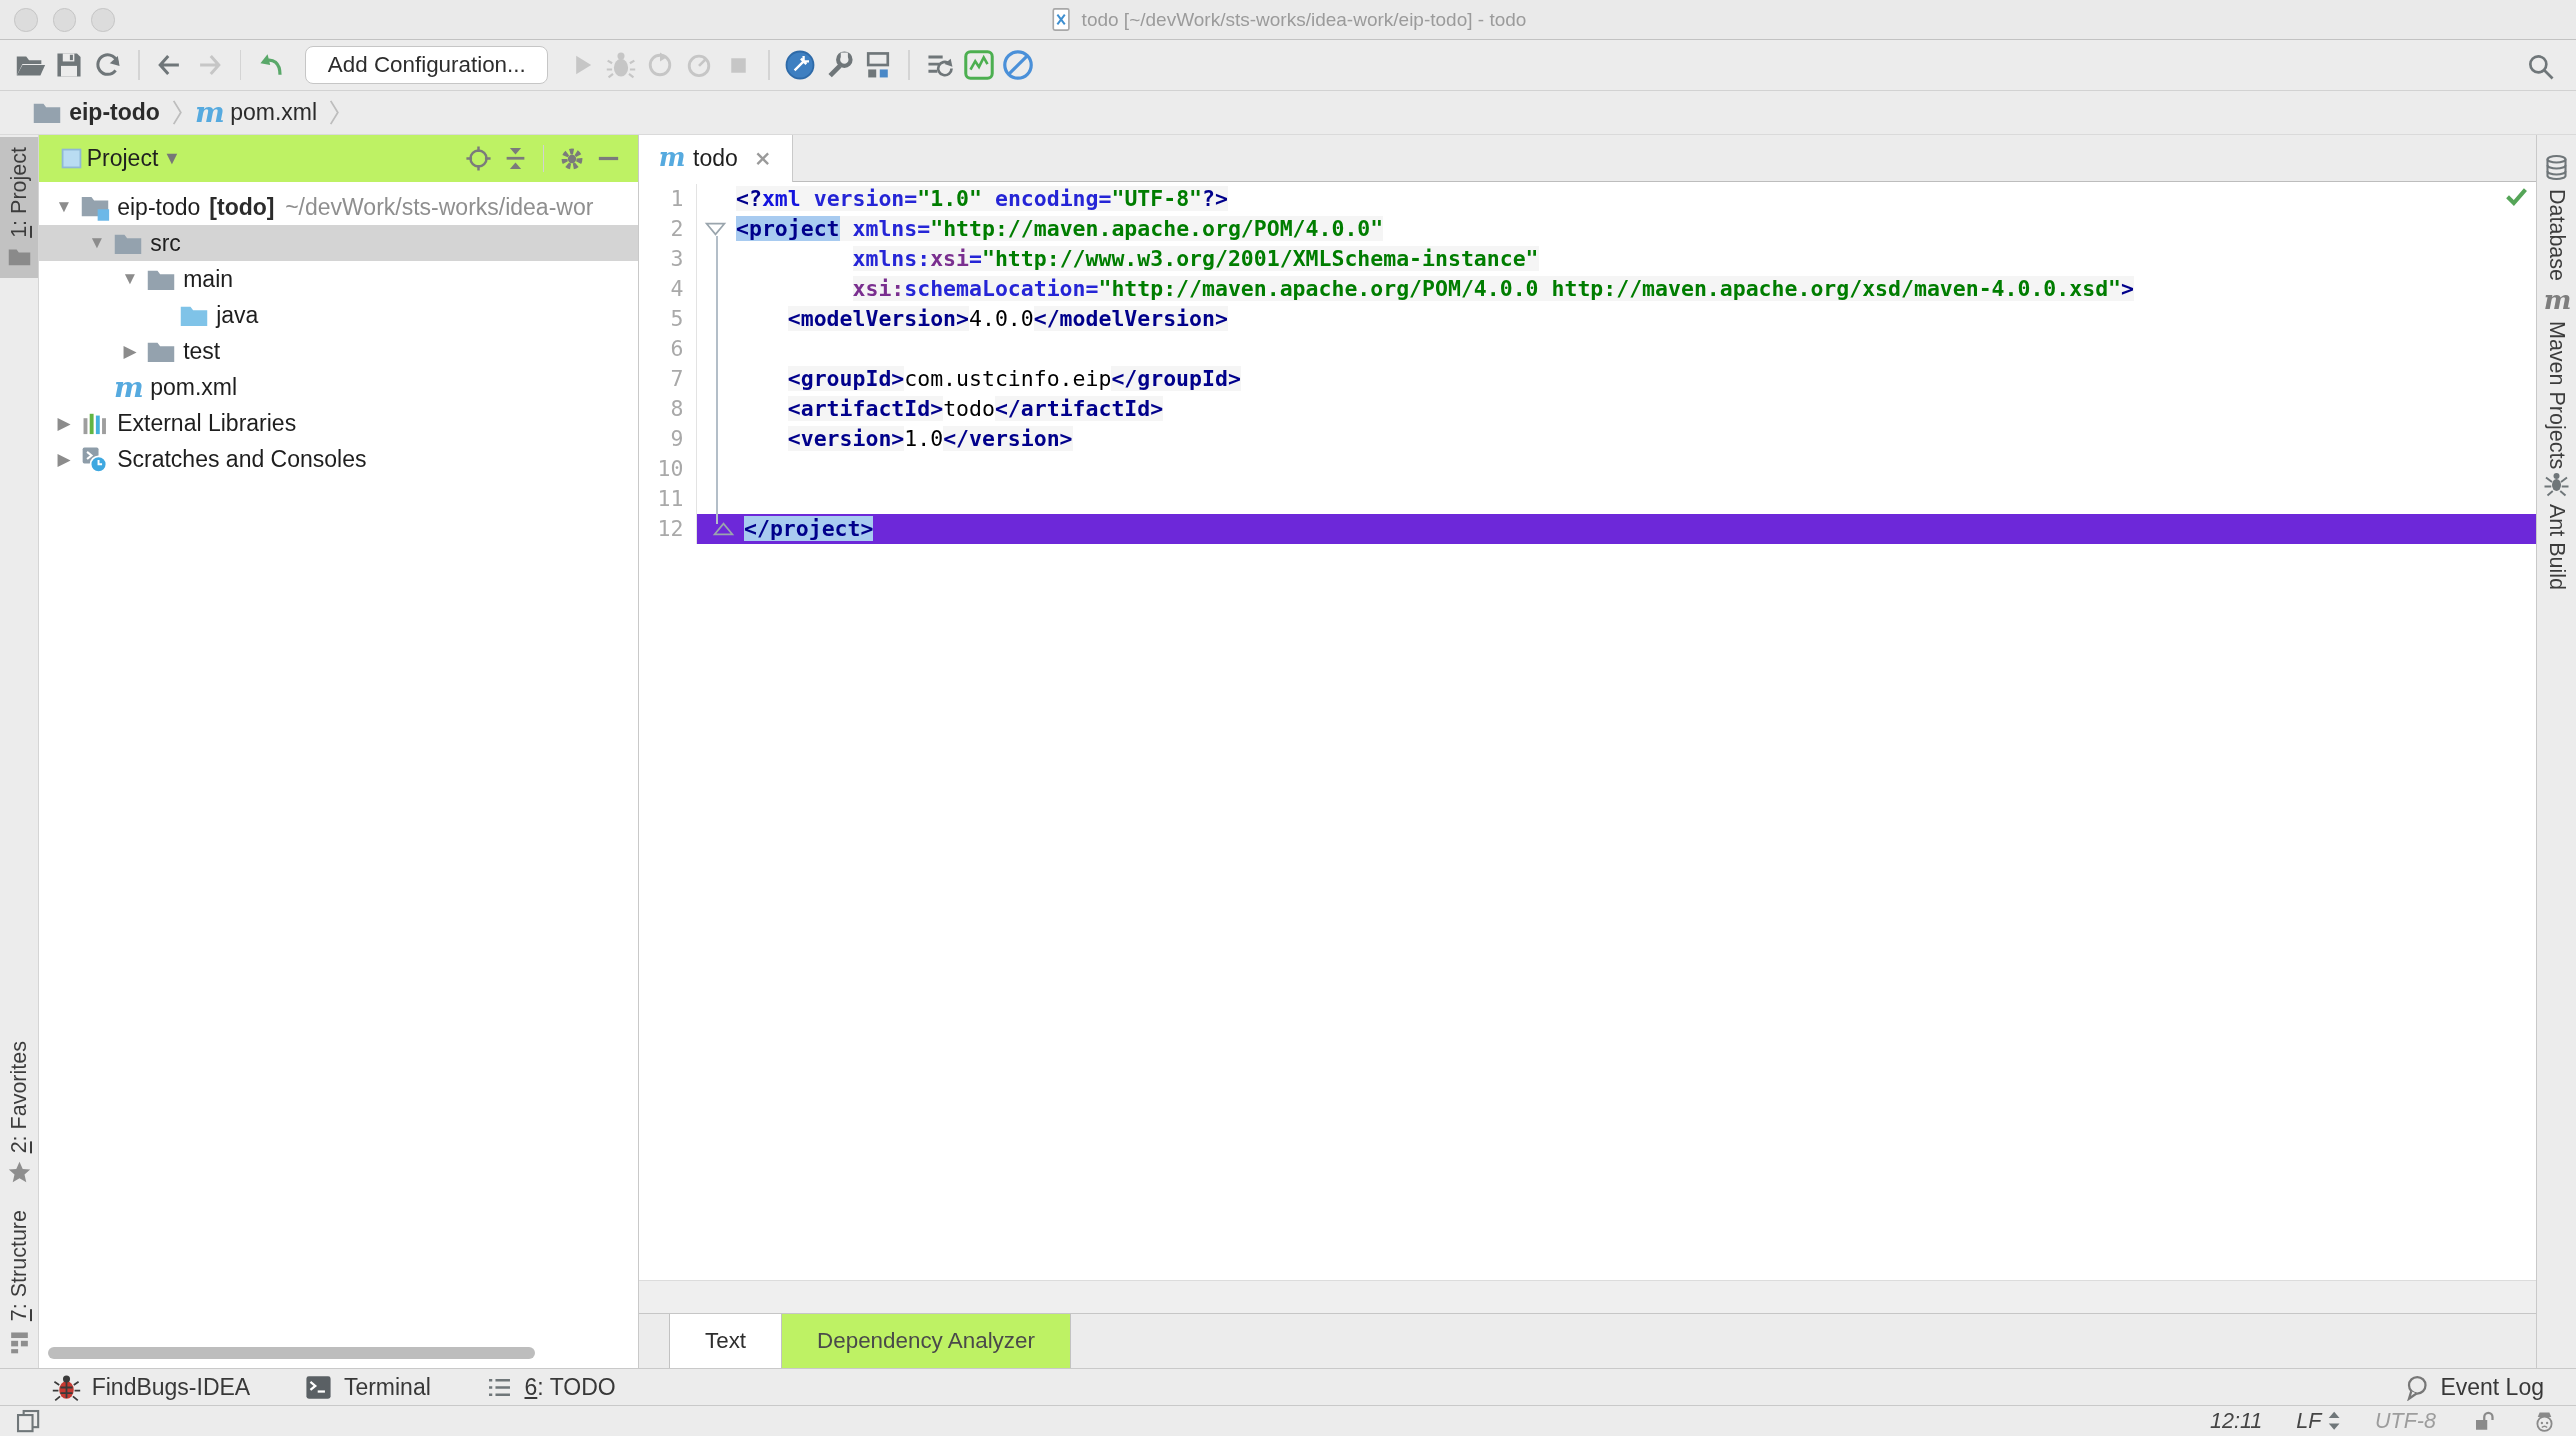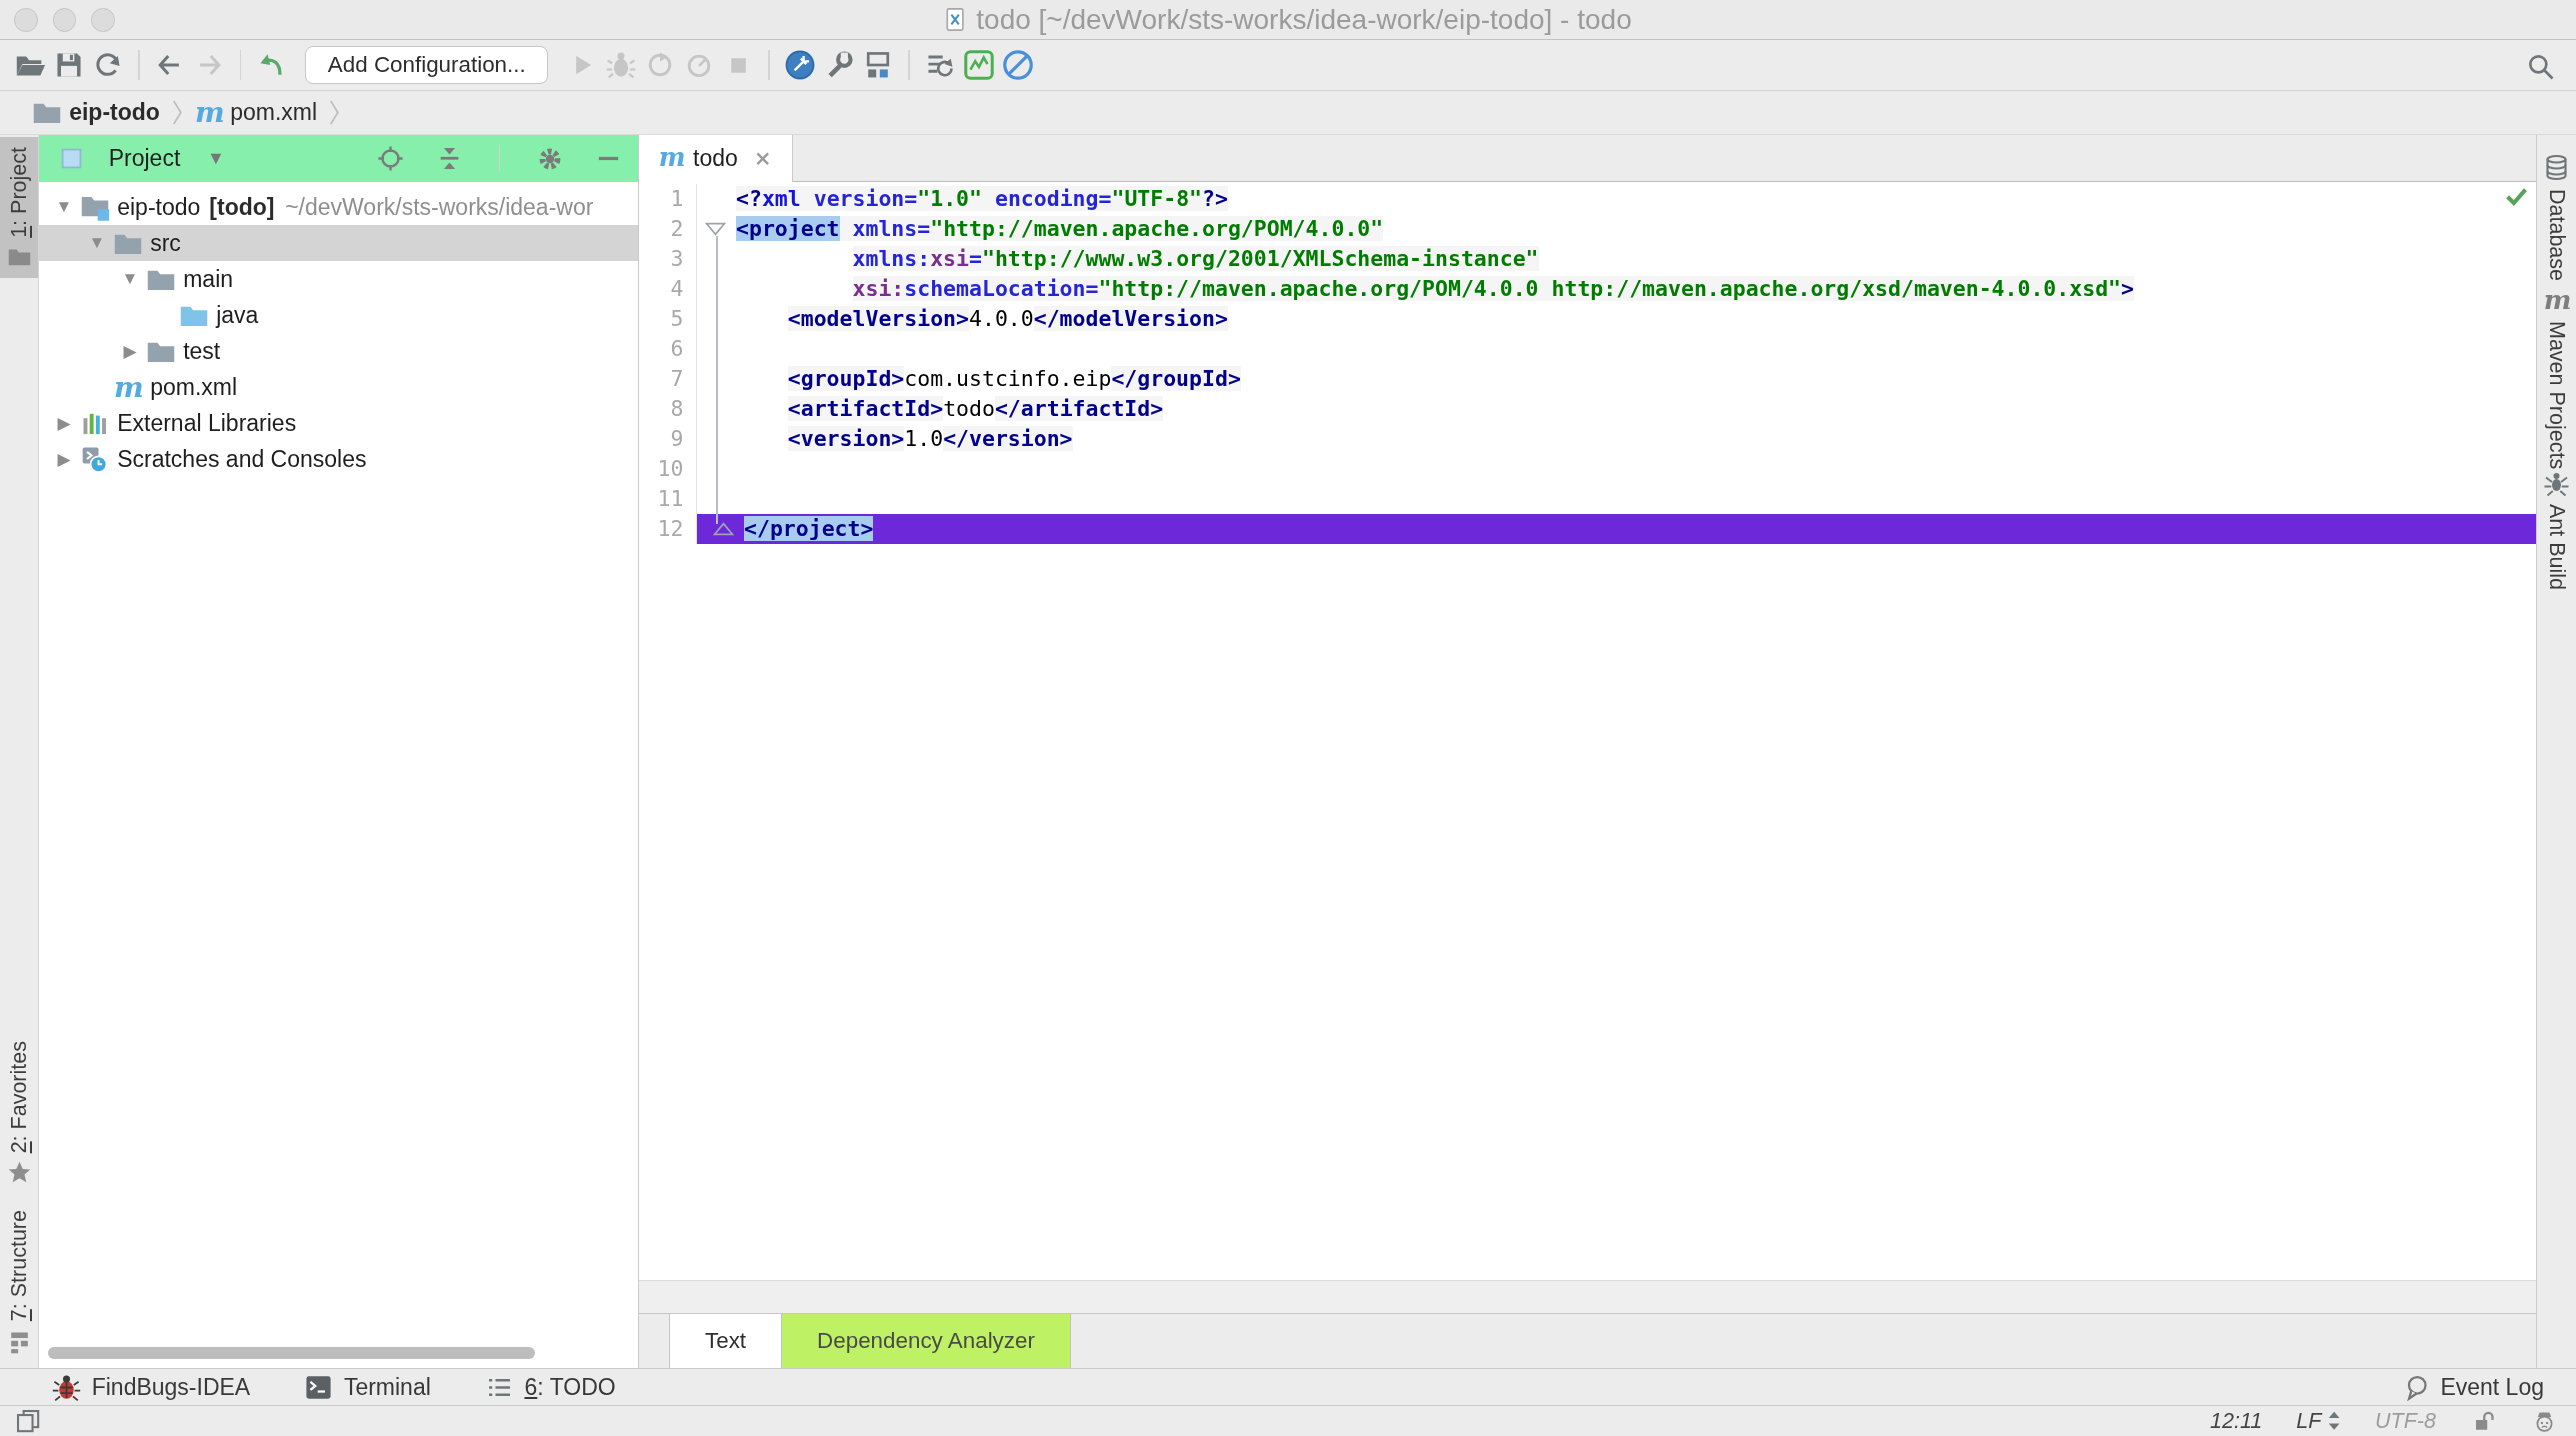--- a/index.html
+++ b/index.html
@@ -7,21 +7,21 @@
        font-family:"Liberation Sans",sans-serif;font-size:23px;color:#2B2B2B;
        overflow:hidden;position:relative;background:#ECECEC;}
   svg{display:block;}
   u{text-decoration:underline;}
 
   
   .titlebar{height:39px;flex:0 0 39px;background:#EAEAEA;border-bottom:1.8px solid #C2C2C2;
             position:relative;display:flex;align-items:center;justify-content:center;}
   .traffic{position:absolute;left:14.3px;top:8px;display:flex;gap:15px;}
   .traffic span{width:21.5px;height:21.5px;border-radius:50%;background:#DCDCDC;border:0.9px solid #C5C5C5;}
-  .title-wrap{display:flex;align-items:center;gap:9px;color:#9B9B9B;font-size:28px;}
+  .title-wrap{display:flex;align-items:center;gap:9px;color:#9B9B9B;font-size:19px;}
 
   
   .toolbar{height:50px;flex:0 0 50px;background:#ECECEC;border-bottom:1.8px solid #D2D2D2;
            display:flex;align-items:center;padding-left:10.7px;position:relative;}
   .tb-item{width:39px;height:39px;display:flex;align-items:center;justify-content:center;cursor:default;}
   .tb-sep{width:1.8px;height:30px;background:#D4D4D4;margin:0 10.7px;}
   .tb-btn{height:36px;background:#FFFFFF;border:0.9px solid #C6C6C6;border-radius:8px;
           padding:0 21.5px;margin:0 14.3px;display:flex;align-items:center;font-size:22.4px;color:#2D2D2D;}
   .tb-search{position:absolute;right:16px;top:7.2px;}
 
@@ -40,22 +40,22 @@
   .strip-right{width:39px;flex:0 0 39px;border-left:1.8px solid #C9C9C9;}
   .strip-tab{position:absolute;left:0;width:100%;display:flex;flex-direction:column;
              align-items:center;gap:7.2px;padding:10.7px 0;color:#3C3C3C;font-size:21.5px;cursor:default;}
   .strip-tab.active{background:#C2C2C2;}
   .vtext-left{writing-mode:vertical-rl;transform:rotate(180deg);white-space:nowrap;}
   .vtext-right{writing-mode:vertical-rl;white-space:nowrap;}
 
   
   .project-panel{width:599px;flex:0 0 599px;background:#FFFFFF;border-right:1.8px solid #C9C9C9;
                  display:flex;flex-direction:column;position:relative;min-height:0;}
-  .panel-header{height:47px;flex:0 0 47px;background:#86efac;display:flex;align-items:center;
-                padding:0 12.5px 0 19.7px;gap:25px;}
+  .panel-header{height:47px;flex:0 0 47px;background:#bef264;display:flex;align-items:center;
+                padding:0 12.5px 0 19.7px;gap:3px;}
   .panel-title{font-size:23px;color:#1F1F1F;}
   .panel-caret{color:#777;font-size:18px;margin-left:1.8px;}
   .panel-header-spacer{flex:1;}
   .ph-icon{width:34px;height:34px;display:flex;align-items:center;justify-content:center;}
   .ph-sep{width:1.8px;height:27px;background:#D2D2D2;margin:0 7.2px;}
   .tree{flex:1;overflow:hidden;padding-top:7.2px;}
   .tree-row{height:36px;display:flex;align-items:center;white-space:nowrap;overflow:hidden;cursor:default;}
   .tree-row.selected{background:#D4D4D4;}
   .tree-arrow{width:32px;flex:0 0 32px;text-align:center;color:#8C8C8C;font-size:17px;}
   .tree-icon{width:30px;flex:0 0 30px;margin-right:7.2px;}

